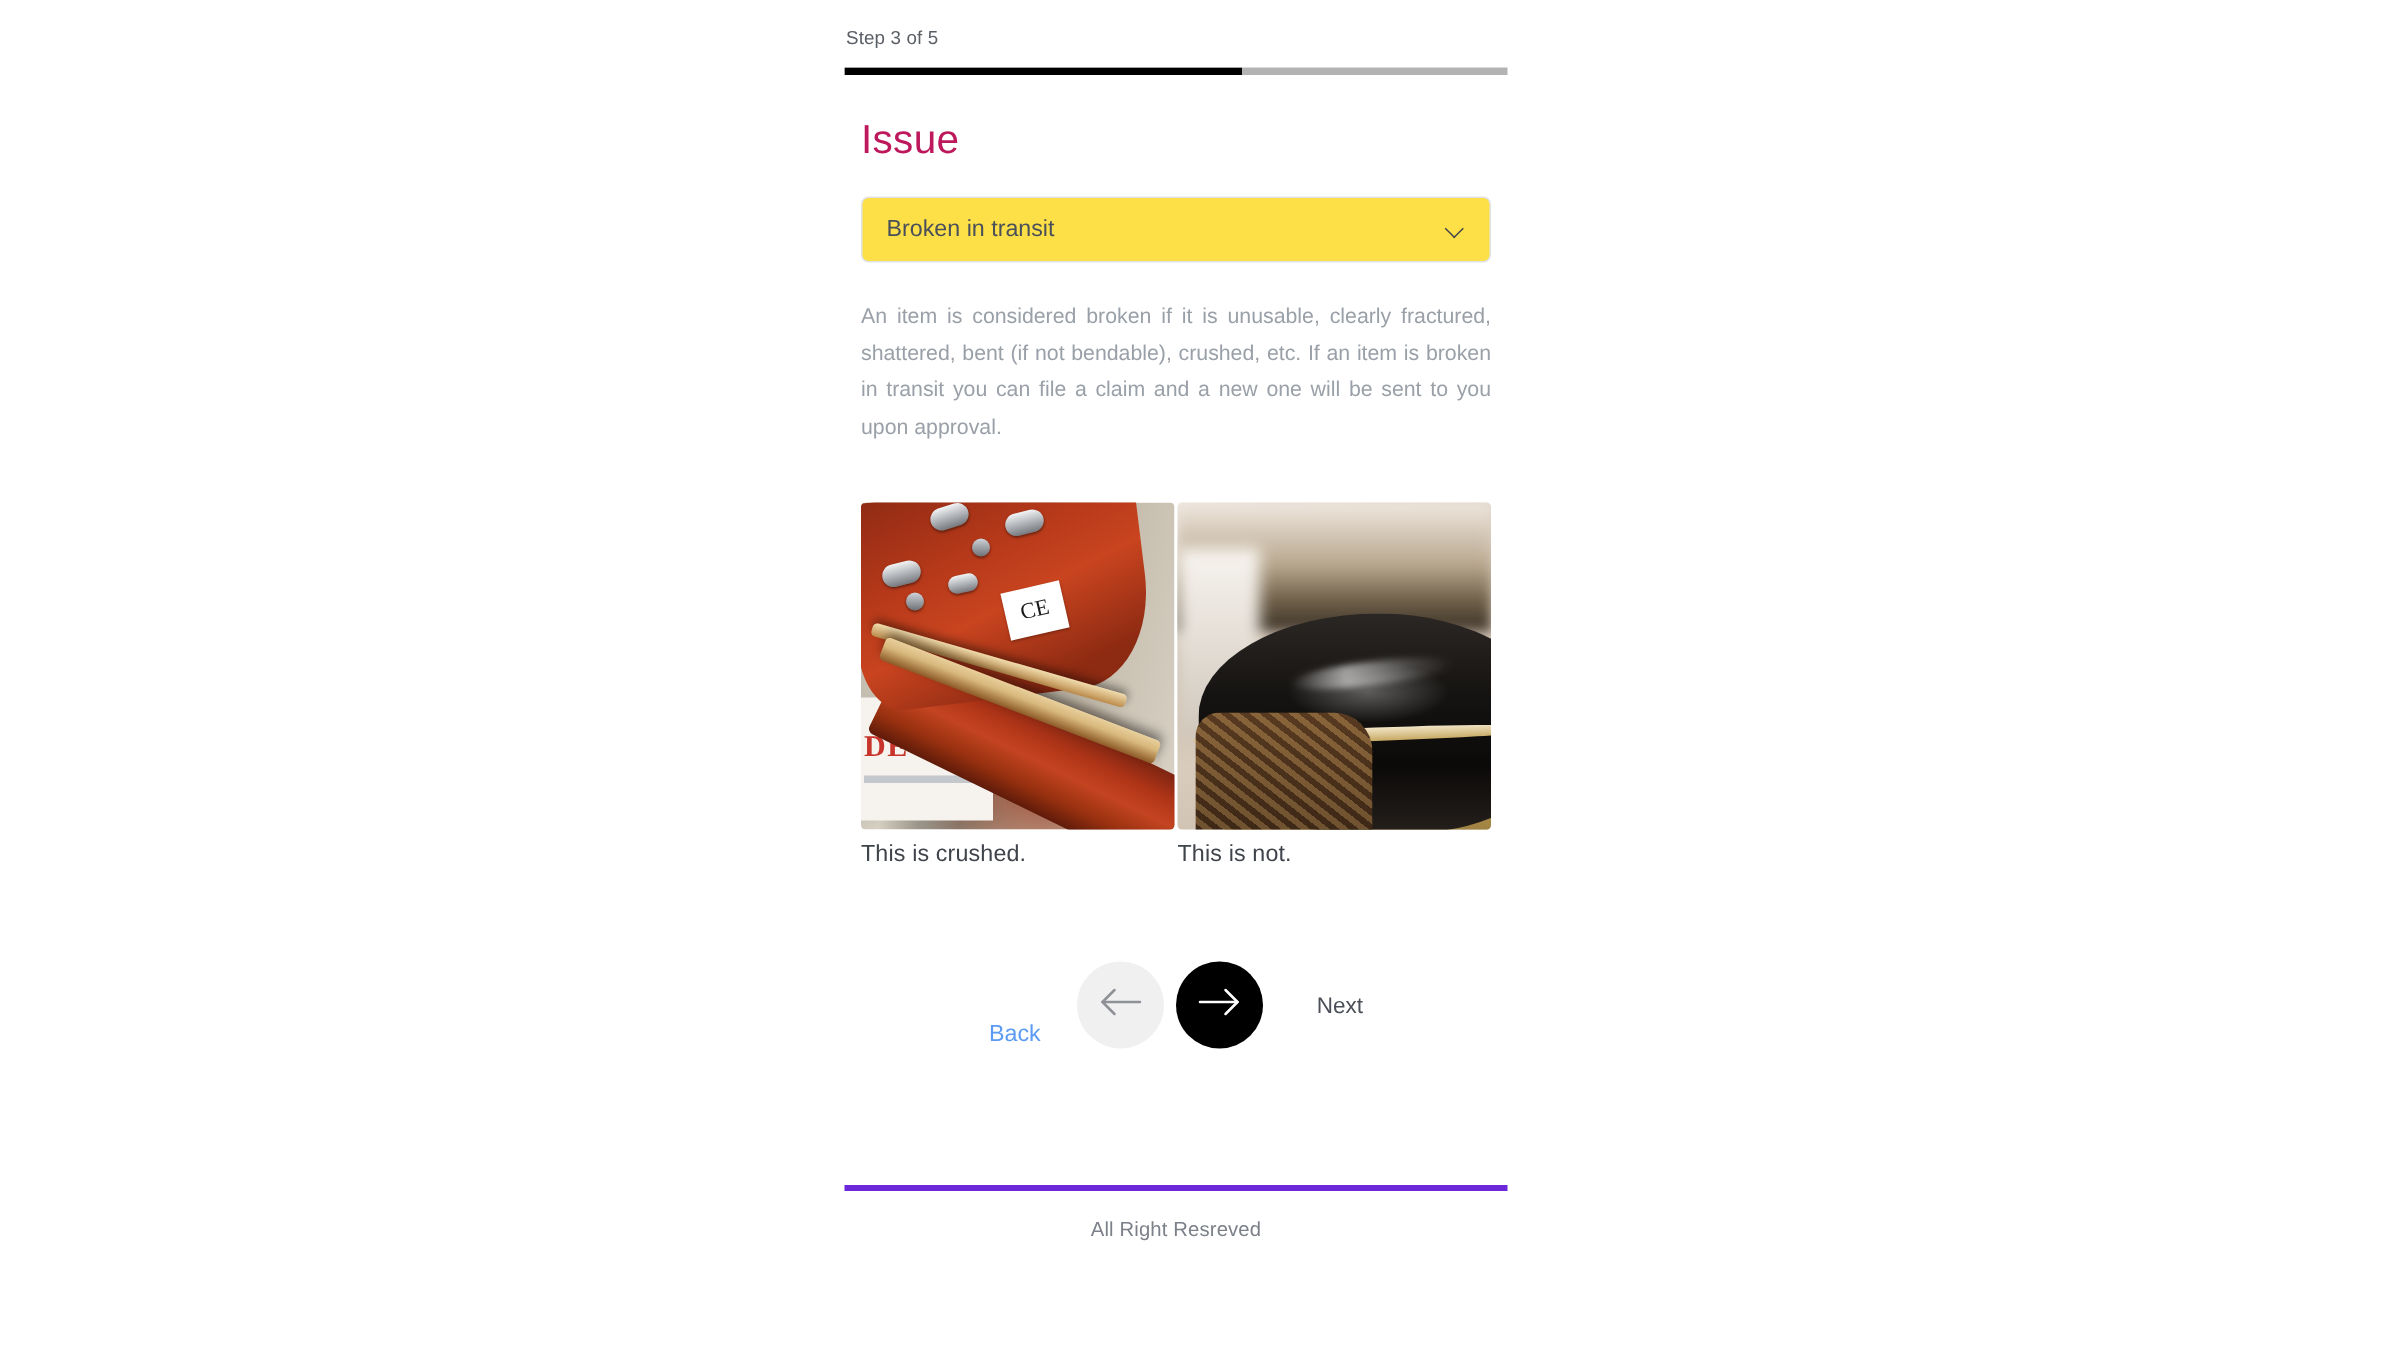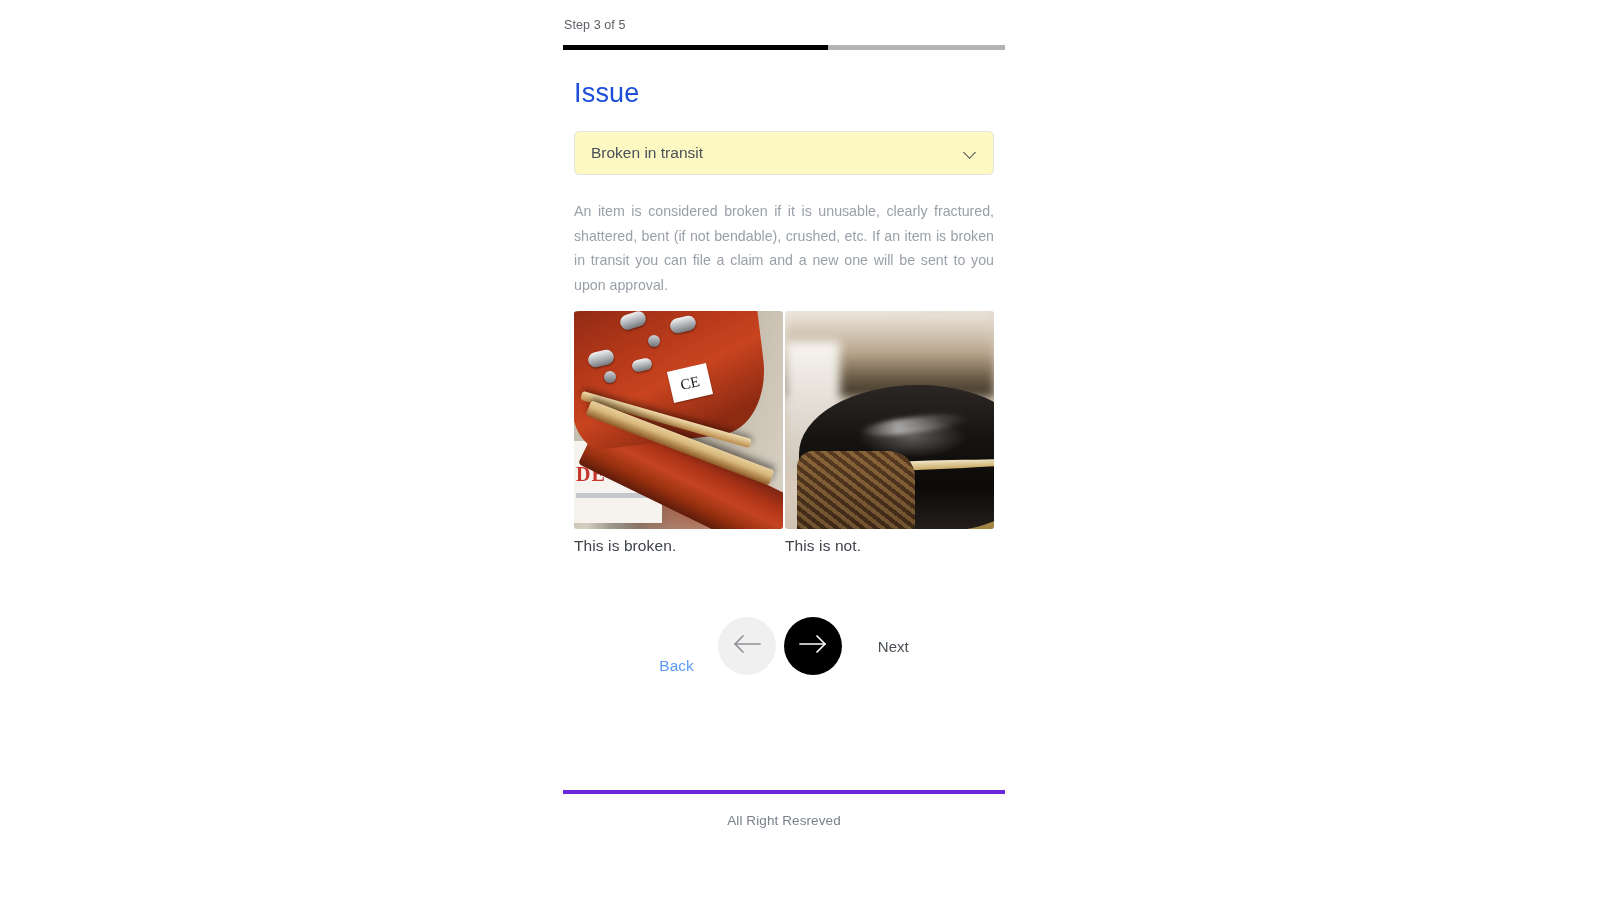--- a/index.html
+++ b/index.html
@@ -49,21 +49,21 @@
     height: 5px;
     background: #000000;
   }
 
   
   .panel { padding: 0 11px; }
 
   .title {
     font-size: 27px;
     font-weight: 400;
-    color: #1d4ed8;
+    color: #be185d;
     letter-spacing: .2px;
     margin-top: 28px;
     margin-bottom: 22px;
   }
 
   .lead {
     font-size: 14.6px;
     line-height: 24px;
     color: #8c9199;
     margin-bottom: 25px;
@@ -74,21 +74,21 @@
   .select-wrap {
     position: relative;
     width: 420px;
     margin-bottom: 24px;
   }
   .select-box {
     width: 420px;
     height: 44px;
     border: 1px solid #dfe3e8;
     border-radius: 5px;
-    background: #fef9c3;
+    background: #fde047;
     display: flex;
     align-items: center;
     padding: 0 16px;
     font-size: 15.5px;
     color: #4a5059;
     cursor: pointer;
   }
   .select-value { flex: 1; }
   .chev {
     width: 13px;
@@ -106,21 +106,21 @@
     transform: rotate(45deg);
   }
 
   
   .definition {
     font-size: 14.2px;
     line-height: 24.5px;
     color: #9aa0a8;
     text-align: justify;
     width: 420px;
-    margin-bottom: 14px;
+    margin-bottom: 38px;
   }
 
   
   .photos {
     display: flex;
     gap: 2px;
     width: 420px;
   }
   .photo-cell { width: 209px; }
 
@@ -371,21 +371,21 @@
             <div class="crack2"></div>
             <div class="crack"></div>
             <div class="tuner t1"></div>
             <div class="tuner t2"></div>
             <div class="tuner t3"></div>
             <div class="tuner t4"></div>
             <div class="tuner post p1"></div>
             <div class="tuner post p2"></div>
             <div class="ce">CE</div>
           </div>
-          <div class="caption">This is broken.</div>
+          <div class="caption">This is crushed.</div>
         </div>
 
         <div class="photo-cell">
           <div class="photo ph-ok">
             <div class="blurtop"></div>
             <div class="blurstrip"></div>
             <div class="gold"></div>
             <div class="body"></div>
             <div class="bindline"></div>
             <div class="side"></div>

